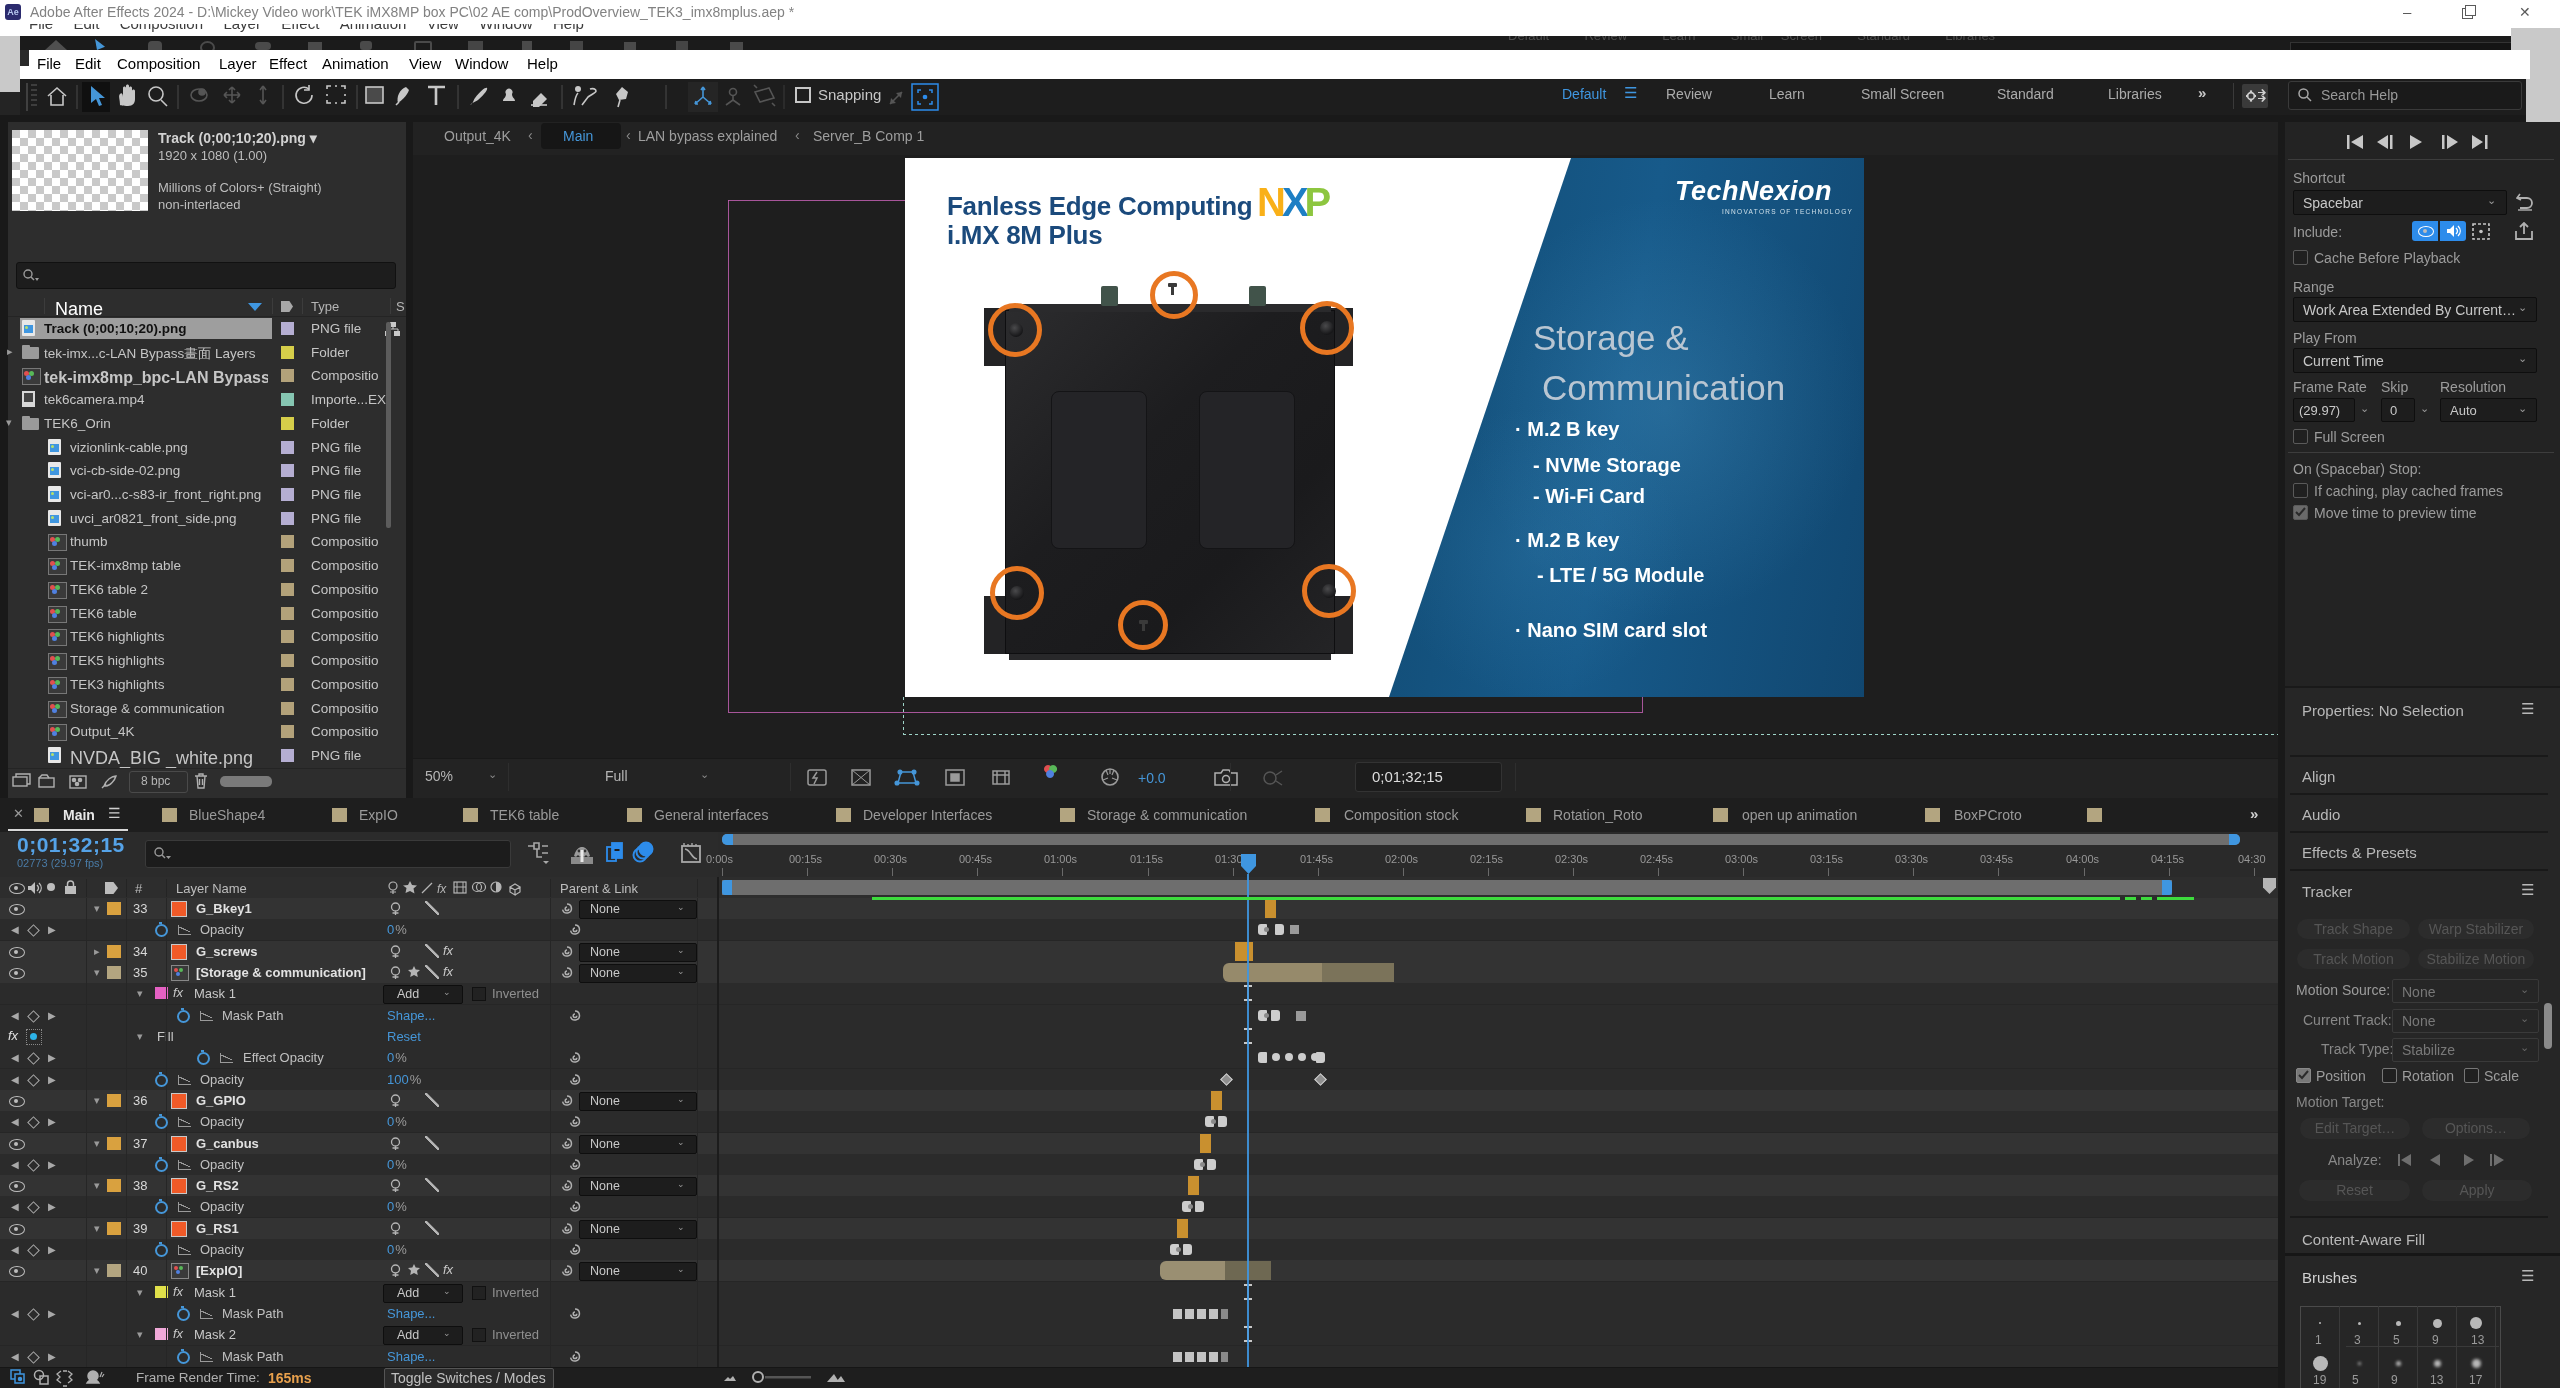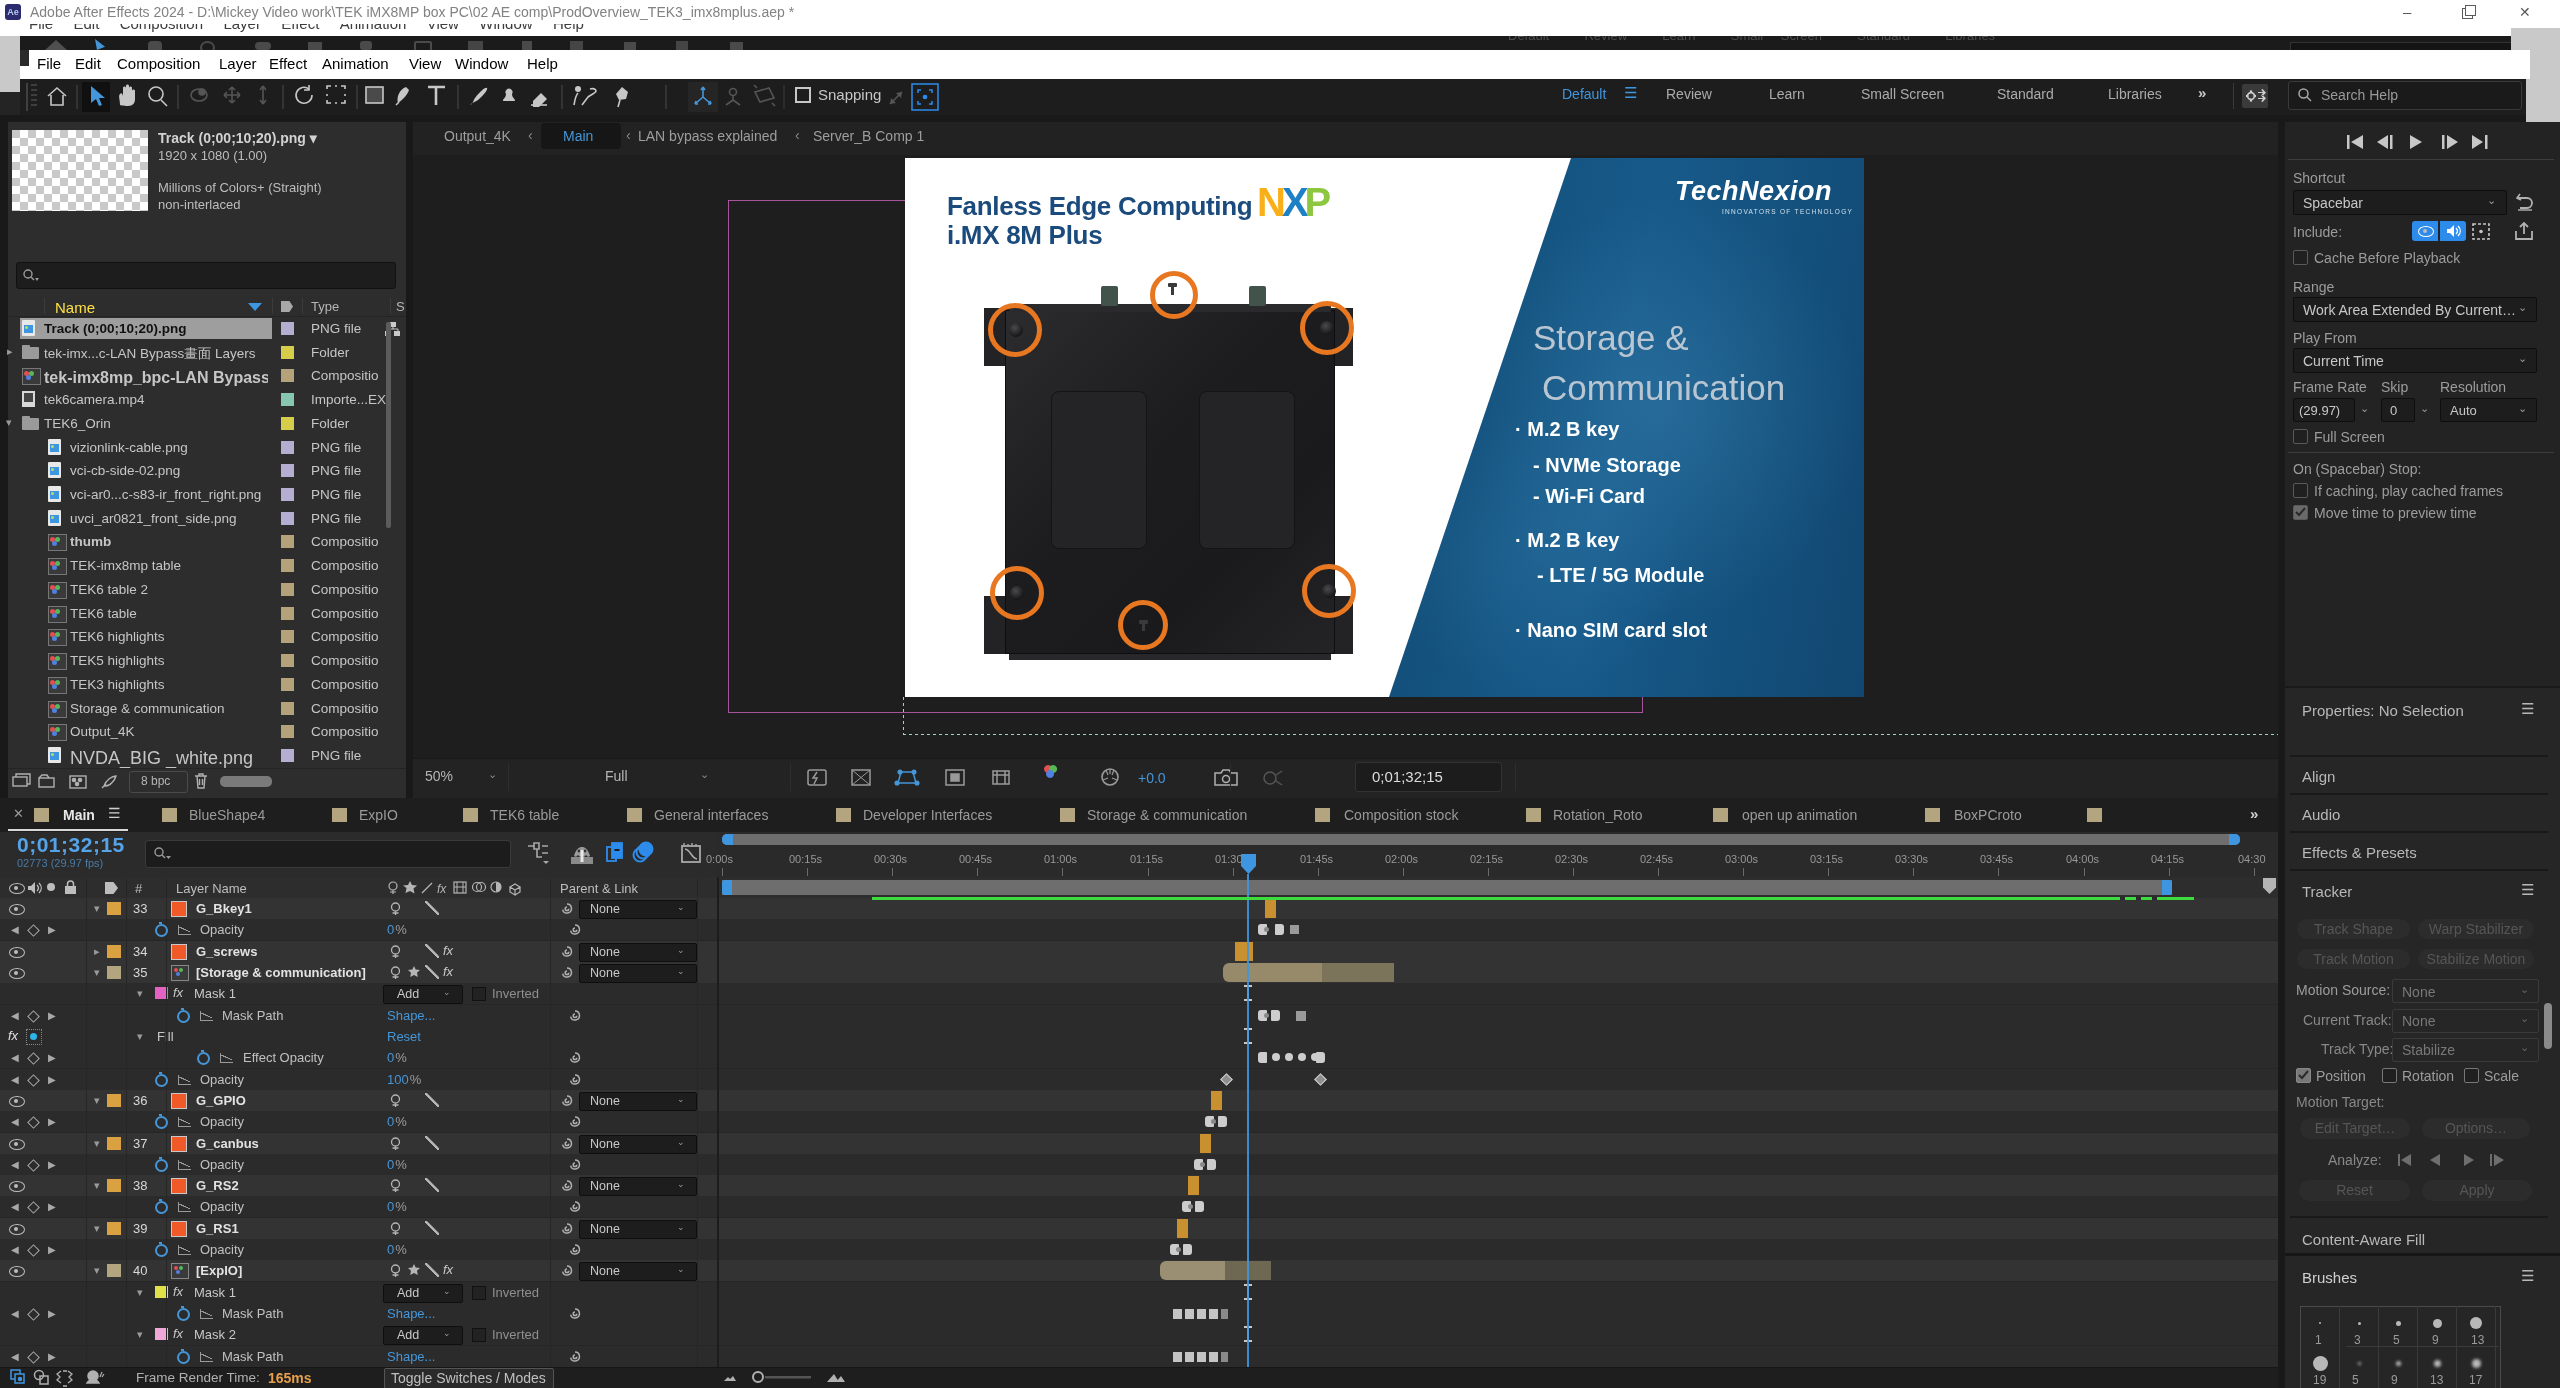--- a/index.html
+++ b/index.html
@@ -209,21 +209,21 @@
 <div class="t" style="left:158px;top:180px;color:#bdbdbd;font-size:13px">Millions of Colors+ (Straight)</div>
 <div class="t" style="left:158px;top:197px;color:#bdbdbd;font-size:13px">non-interlaced</div>
 <div class="a" style="left:16px;top:262px;width:378px;height:25px;background:#1d1d1d;border:1px solid #111;border-radius:3px"></div>
 <svg class="a" style="left:22px;top:268px" width="18" height="14" viewBox="0 0 18 14">
       <circle cx="6" cy="6" r="4" fill="none" stroke="#9a9a9a" stroke-width="1.4"></circle>
       <path d="M9 9l3 3" stroke="#9a9a9a" stroke-width="1.4"></path>
       <path d="M13 10l4 0-2 3z" fill="#9a9a9a"></path>
     </svg>
 <div class="a" style="left:8px;top:296px;width:398px;height:20px;background:#2d2d2d;border-bottom:1px solid #242424"></div>
 <div class="a" style="left:44px;top:298px;width:1px;height:16px;background:#3c3c3c"></div>
-<div class="t" style="left:55px;top:299px;color:#fde047;font-size:15px">Name</div>
+<div class="t" style="left:55px;top:299px;color:#ffffff;font-size:18px">Name</div>
 <div class="a" style="left:248px;top:303px;width:0;height:0;border-left:7px solid transparent;border-right:7px solid transparent;border-top:8px solid #3f96e0"></div>
 <div class="a" style="left:272px;top:298px;width:1px;height:16px;background:#3c3c3c"></div>
 <div class="a" style="left:281px;top:301px;width:12px;height:11px;background:#a8a8a8;clip-path:polygon(0 0,70% 0,100% 50%,70% 100%,0 100%)"></div>
 <div class="a" style="left:302px;top:298px;width:1px;height:16px;background:#3c3c3c"></div>
 <div class="t" style="left:311px;top:299px;color:#b5b5b5;font-size:13px">Type</div>
 <div class="a" style="left:390px;top:298px;width:1px;height:16px;background:#3c3c3c"></div>
 <div class="t" style="left:396px;top:299px;color:#b5b5b5;font-size:13px">S</div>
 <div class="a" style="left:20px;top:318px;width:252px;height:21px;background:#9e9e9e"></div>
 <div class="a" style="left:22px;top:320px;width:13px;height:16px;background:#e8e8e8;border-radius:1px"></div>
     <div class="a" style="left:24px;top:325px;width:9px;height:8px;background:#3f96e0"></div>
@@ -284,21 +284,21 @@
 <div class="a" style="left:48px;top:510px;width:13px;height:16px;background:#e8e8e8;border-radius:1px"></div>
     <div class="a" style="left:50px;top:515px;width:9px;height:8px;background:#3f96e0"></div>
     <div class="a" style="left:51px;top:516px;width:3px;height:3px;background:#b6e06a;border-radius:50%"></div>
 <div class="t" style="left:70px;top:511px;color:#c6c6c6;font-size:13.5px;font-weight:normal;max-width:198px;overflow:hidden">uvci_ar0821_front_side.png</div>
 <div class="a" style="left:281px;top:512px;width:13px;height:13px;background:#b5aed2"></div>
 <div class="t" style="left:311px;top:511px;color:#c6c6c6;font-size:13.5px">PNG file</div>
 <div class="a" style="left:48px;top:534px;width:17px;height:15px;background:#3a3a3a;border:1px solid #777"></div>
     <div class="a" style="left:50px;top:537px;width:5px;height:5px;background:#e05050;border-radius:50%"></div>
     <div class="a" style="left:55px;top:537px;width:5px;height:5px;background:#58b858;border-radius:50%"></div>
     <div class="a" style="left:52px;top:541px;width:5px;height:5px;background:#5080e0;border-radius:50%"></div>
-<div class="t" style="left:70px;top:534px;color:#c6c6c6;font-size:13.5px;font-weight:bold;max-width:198px;overflow:hidden">thumb</div>
+<div class="t" style="left:70px;top:534px;color:#c6c6c6;font-size:13.5px;font-weight:normal;max-width:198px;overflow:hidden">thumb</div>
 <div class="a" style="left:281px;top:535px;width:13px;height:13px;background:#b3a27a"></div>
 <div class="t" style="left:311px;top:534px;color:#c6c6c6;font-size:13.5px">Compositio</div>
 <div class="a" style="left:48px;top:558px;width:17px;height:15px;background:#3a3a3a;border:1px solid #777"></div>
     <div class="a" style="left:50px;top:561px;width:5px;height:5px;background:#e05050;border-radius:50%"></div>
     <div class="a" style="left:55px;top:561px;width:5px;height:5px;background:#58b858;border-radius:50%"></div>
     <div class="a" style="left:52px;top:565px;width:5px;height:5px;background:#5080e0;border-radius:50%"></div>
 <div class="t" style="left:70px;top:558px;color:#c6c6c6;font-size:13.5px;font-weight:normal;max-width:198px;overflow:hidden">TEK-imx8mp table</div>
 <div class="a" style="left:281px;top:559px;width:13px;height:13px;background:#b3a27a"></div>
 <div class="t" style="left:311px;top:558px;color:#c6c6c6;font-size:13.5px">Compositio</div>
 <div class="a" style="left:48px;top:582px;width:17px;height:15px;background:#3a3a3a;border:1px solid #777"></div>

